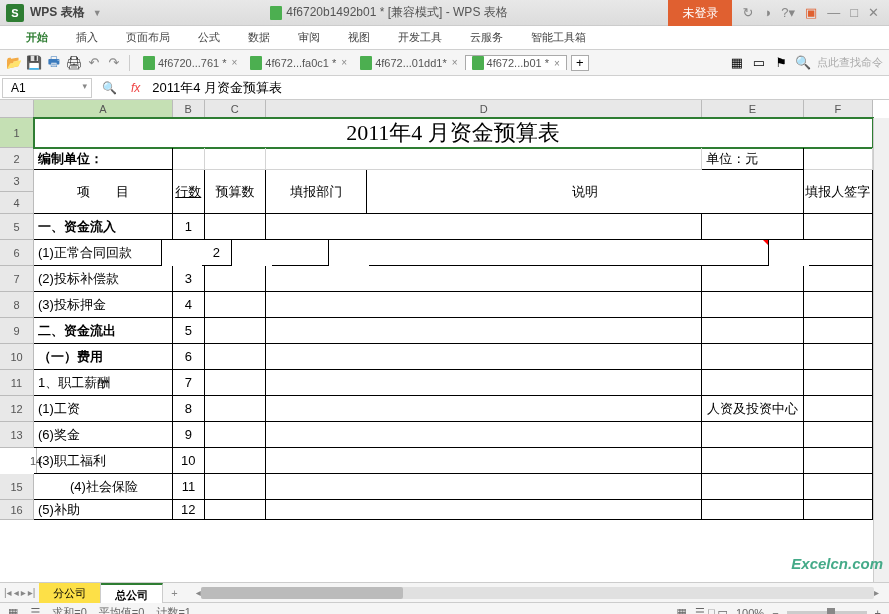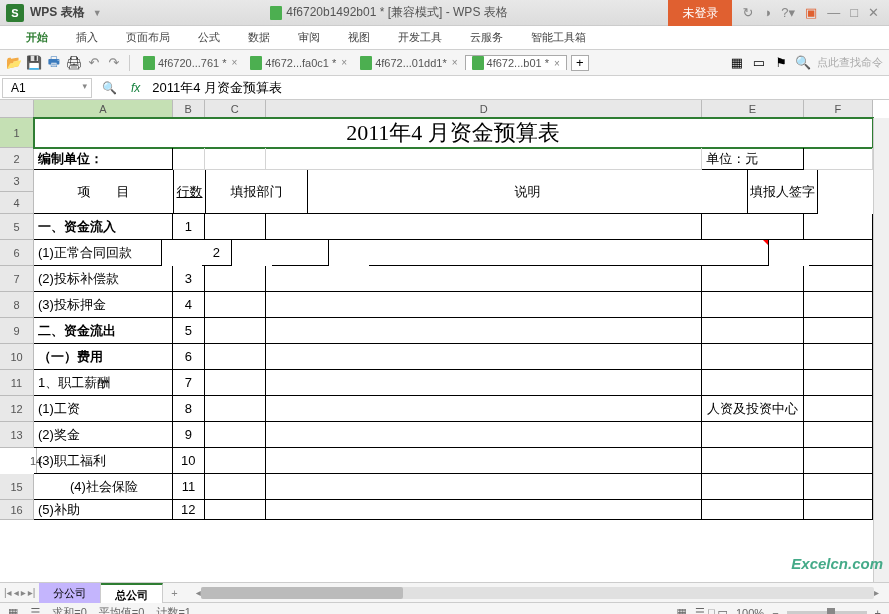--- a/index.html
+++ b/index.html
@@ -29,21 +29,21 @@
 .doc-tab.active { background: #fff; border: 1px solid #aaa; border-bottom: none; }
 .doc-tab .close-x { font-size: 10px; color: #888; margin-left: 2px; }
 .tb-right { margin-left: auto; display: flex; align-items: center; gap: 6px; }
 .search-hint { color: #aaa; font-size: 11px; }
 
 
 .formula-bar { height: 24px; display: flex; align-items: center; border-bottom: 1px solid #ccc; font-size: 12px; }
 .namebox { width: 90px; border: 1px solid #ccc; margin: 1px 2px; padding: 2px 8px; background: #fff; position: relative; }
 .namebox::after { content: "▾"; position: absolute; right: 4px; color: #888; font-size: 9px; }
 .fx-icons { display: flex; gap: 6px; padding: 0 8px; color: #888; }
-.fx-label { font-style: italic; color: #15803d; padding: 0 6px; }
+.fx-label { font-style: italic; color: #ef4444; padding: 0 6px; }
 .formula-input { flex: 1; border: none; outline: none; padding: 2px 6px; font-size: 13px; }
 
 
 .sheet-area { position: relative; height: 482px; overflow: hidden; }
 .corner { position: absolute; left: 0; top: 0; width: 34px; height: 18px; background: #e8e8e8; border-right: 1px solid #bbb; border-bottom: 1px solid #bbb; }
 .col-headers { position: absolute; left: 34px; top: 0; right: 16px; height: 18px; display: flex; }
 .col-h { background: #e8e8e8; border-right: 1px solid #bbb; border-bottom: 1px solid #bbb; text-align: center; font-size: 11px; line-height: 18px; color: #555; }
 .col-h.sel { background: #c5e0b4; }
 .row-headers { position: absolute; left: 0; top: 18px; width: 34px; }
 .row-h { background: #e8e8e8; border-right: 1px solid #bbb; border-bottom: 1px solid #bbb; text-align: center; font-size: 11px; color: #555; display: flex; align-items: center; justify-content: center; }
@@ -56,21 +56,21 @@
 .sel-cell { outline: 2px solid #2e7d32; outline-offset: -1px; }
 .bold { font-weight: bold; }
 .center { justify-content: center; }
 .vscroll { position: absolute; right: 0; top: 18px; width: 16px; bottom: 0; background: #f0f0f0; border-left: 1px solid #ccc; }
 .red-mark { position: absolute; width: 0; height: 0; border-left: 5px solid transparent; border-top: 5px solid red; right: 0; top: 0; }
 
 
 .sheet-tabs { height: 20px; background: #f5f5f5; border-top: 1px solid #ccc; display: flex; align-items: center; font-size: 11px; }
 .nav-btns { display: flex; padding: 0 4px; gap: 2px; color: #888; }
 .nav-btns span { cursor: pointer; font-size: 10px; }
-.sheet-tab { padding: 0 14px; height: 20px; line-height: 20px; border-right: 1px solid #ccc; cursor: pointer; background: #c4b5fd; }
+.sheet-tab { padding: 0 14px; height: 20px; line-height: 20px; border-right: 1px solid #ccc; cursor: pointer; background: #fde047; }
 .sheet-tab.active { background: #fff; border-top: 2px solid #2e7d32; font-weight: bold; }
 .add-sheet { padding: 0 8px; color: #888; cursor: pointer; }
 .hscroll-area { flex: 1; margin: 0 10px; display: flex; align-items: center; }
 .hscroll-track { flex: 1; height: 12px; background: #e0e0e0; position: relative; border-radius: 2px; }
 .hscroll-thumb { position: absolute; left: 0; width: 30%; height: 100%; background: #bbb; border-radius: 2px; }
 
 
 .status-bar { height: 20px; background: #f5f5f5; border-top: 1px solid #ccc; display: flex; align-items: center; font-size: 11px; color: #666; padding: 0 8px; gap: 12px; }
 .status-right { margin-left: auto; display: flex; align-items: center; gap: 8px; }
 .zoom-slider { width: 80px; height: 4px; background: #ccc; position: relative; }
@@ -199,20 +199,21 @@
         <div class="g-cell bold" style="width: 140px; height: 100%;">编制单位：</div>
         <div class="g-cell light" style="width: 32px; height: 100%;"></div>
         <div class="g-cell light" style="width: 62px; height: 100%;"></div>
         <div class="g-cell light" style="width: 440px; height: 100%;"></div>
         <div class="g-cell " style="width: 102px; height: 100%;">单位：元</div>
         <div class="g-cell light" style="width: 70px; height: 100%;"></div>
       </div>
       <div class="g-row" style="height: 44px;">
         <div class="g-cell center" style="width: 140px; height: 100%;">项　　目</div>
         <div class="g-cell center" style="width: 32px; height: 100%; text-decoration: underline;">行数</div>
+        <div class="g-cell center" style="width: 62px; height: 100%;">预算数</div>
         <div class="g-cell center" style="width: 102px; height: 100%;">填报部门</div>
         <div class="g-cell center" style="width: 440px; height: 100%;">说明</div>
         <div class="g-cell center" style="width: 70px; height: 100%;">填报人签字</div>
       </div>
       <div class="g-row" style="height: 26px;">
         <div class="g-cell bold" style="width: 140px; height: 100%;">一、资金流入</div>
         <div class="g-cell center" style="width: 32px; height: 100%;">1</div>
         <div class="g-cell " style="width: 62px; height: 100%;"></div>
         <div class="g-cell " style="width: 440px; height: 100%;"></div>
         <div class="g-cell center" style="width: 102px; height: 100%;"></div>
@@ -269,21 +270,21 @@
       </div>
       <div class="g-row" style="height: 26px;">
         <div class="g-cell " style="width: 140px; height: 100%;"> (1)工资</div>
         <div class="g-cell center" style="width: 32px; height: 100%;">8</div>
         <div class="g-cell " style="width: 62px; height: 100%;"></div>
         <div class="g-cell " style="width: 440px; height: 100%;"></div>
         <div class="g-cell center" style="width: 102px; height: 100%;">人资及投资中心</div>
         <div class="g-cell " style="width: 70px; height: 100%;"></div>
       </div>
       <div class="g-row" style="height: 26px;">
-        <div class="g-cell " style="width: 140px; height: 100%;"> (2)奖金</div>
+        <div class="g-cell " style="width: 140px; height: 100%;"> (6)奖金</div>
         <div class="g-cell center" style="width: 32px; height: 100%;">9</div>
         <div class="g-cell " style="width: 62px; height: 100%;"></div>
         <div class="g-cell " style="width: 440px; height: 100%;"></div>
         <div class="g-cell center" style="width: 102px; height: 100%;"></div>
         <div class="g-cell " style="width: 70px; height: 100%;"></div>
       </div>
       <div class="g-row" style="height: 26px;">
         <div class="g-cell " style="width: 140px; height: 100%;"> (3)职工福利</div>
         <div class="g-cell center" style="width: 32px; height: 100%;">10</div>
         <div class="g-cell " style="width: 62px; height: 100%;"></div>

